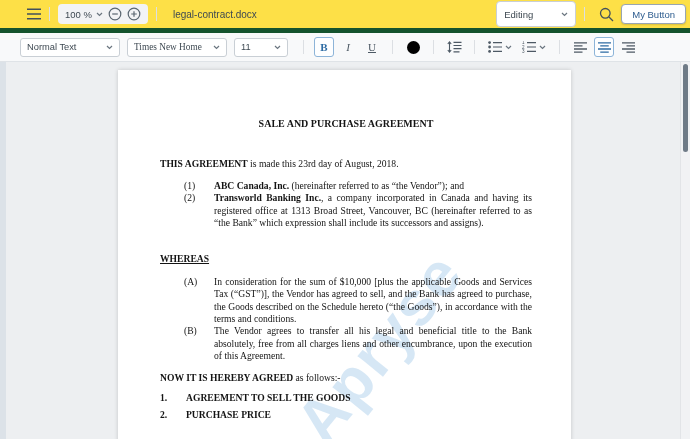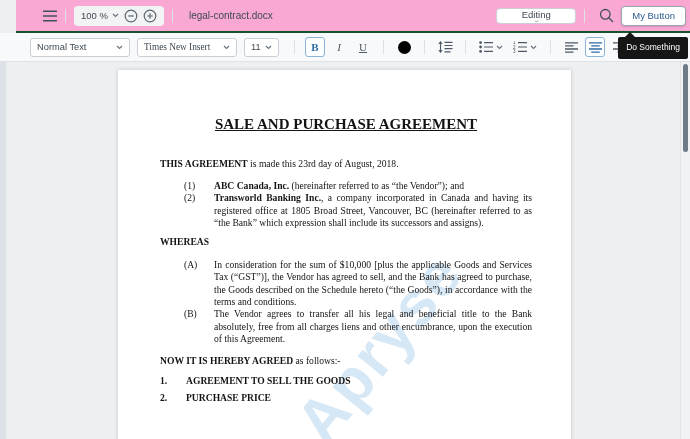--- a/index.html
+++ b/index.html
@@ -1,54 +1,54 @@
 <!DOCTYPE html>
 <html><head>
 <meta charset="utf-8">
 <style>
   * { margin:0; padding:0; box-sizing:border-box; }
   html,body { background:#fff; }
   .app { position:relative; width:690px; height:439px; overflow:hidden;
          background:#edeff1; font-family:"Liberation Sans", sans-serif; }
 
   
-  .topbar { position:absolute; top:0; left:16px; right:0; height:33px; background:#f9a8d4;
-            border-bottom:2px solid #14532d; display:flex; align-items:center;
+  .topbar { position:absolute; top:0; left:0; right:0; height:33px; background:#fde047;
+            border-bottom:5px solid #14532d; display:flex; align-items:center;
             padding:0 3px 0 27px; z-index:5; }
   .vdiv { width:1px; height:14px; background:#dcdfe3; margin:0 8px; flex:none; }
   .hamburger { display:flex; align-items:center; cursor:pointer; flex:none; }
   .zoom-pill { display:flex; align-items:center; background:#f2f3f5; border-radius:4px;
                height:20px; padding:0 7px; gap:5px; flex:none; }
   .zoom-value { font-size:9.5px; color:#3e4952; display:flex; align-items:center; gap:4px; cursor:pointer; }
   .circle-btn { display:flex; align-items:center; cursor:pointer; }
   .filename { font-size:10px; color:#3e4952; margin-left:8px; white-space:nowrap; }
   .tabs { display:flex; gap:21px; margin-left:46px; height:33px; align-items:stretch; }
   .tab { font-size:10px; color:#4d5964; display:flex; align-items:center; padding:0 2px;
          position:relative; cursor:pointer; }
   .tab.active { color:#2d6ba3; }
   .tab.active::after { content:""; position:absolute; left:0; right:0; bottom:0; height:2px; background:#2d6ba3; }
   .right-group { margin-left:auto; display:flex; align-items:center; }
-  .editing-dd { display:flex; align-items:center; justify-content:space-between; width:80px; height:16px;
+  .editing-dd { display:flex; align-items:center; justify-content:space-between; width:80px; height:26px;
                 border:1px solid #c9cfd5; border-radius:4px; padding:0 7px; font-size:9.5px;
-                color:#3e4952; background:#fff; cursor:pointer;flex-direction:column; }
+                color:#3e4952; background:#fff; cursor:pointer; }
   .search-btn { margin:0 7px 0 6px; display:flex; cursor:pointer; }
   .my-btn { height:20px; padding:0 10px; border:1px solid #98a5b1; border-radius:4px; background:#fff;
             color:#2d5c8f; font-size:9.5px; font-family:"Liberation Sans",sans-serif;
             box-shadow:0 1px 2px rgba(0,0,0,.15); cursor:pointer; margin-right:1px; }
 
   
   .toolbar { position:absolute; top:33px; left:0; right:0; height:29px; background:#f8f9fa;
              border-bottom:1px solid #dfe3e7; display:flex; align-items:center;
-             padding-left:30px; z-index:4; }
+             padding-left:20px; z-index:4; }
   .dd { display:flex; align-items:center; justify-content:space-between; height:19px;
         border:1px solid #c9cfd5; border-radius:3px; background:#fff; padding:0 6px;
         font-size:9.3px; color:#3e4952; margin-right:7px; cursor:pointer; flex:none; }
   .dd-style { width:100px; }
   .dd-font  { width:100px; font-family:"Liberation Serif", serif; }
-  .dd-size  { width:35px; }
+  .dd-size  { width:54px; }
   .tbtn { min-width:20px; height:20px; display:flex; align-items:center; justify-content:center;
           border:1px solid transparent; border-radius:3px; margin:0 2px; cursor:pointer; flex:none; }
   .tbtn.active { border-color:#8db4d8; background:#fdfeff; }
   .tbtn.wide { min-width:30px; gap:3px; }
   .glyph-b { font-family:"Liberation Serif",serif; font-weight:bold; color:#2d6ba3; font-size:11px; }
   .glyph-i { font-family:"Liberation Serif",serif; font-style:italic; color:#4d5964; font-size:11px; }
   .glyph-u { font-family:"Liberation Serif",serif; text-decoration:underline; color:#4d5964; font-size:11px; }
   .color-dot { width:13px; height:13px; border-radius:50%; background:#000; }
 
   
@@ -63,27 +63,27 @@
   .doc-area { position:absolute; top:62px; left:0; right:0; bottom:0; background:#edeff1; overflow:hidden; }
   .left-strip { position:absolute; left:0; top:0; bottom:0; width:6px; background:#dce2e8; }
   .page { position:absolute; left:118px; top:8px; width:453px; height:540px; background:#fff;
           box-shadow:0 0 4px rgba(0,0,0,.18); overflow:hidden; }
   .watermark { position:absolute; left:96px; top:242px; width:330px; text-align:center;
                transform:rotate(-51deg); font-size:62px; font-weight:bold; letter-spacing:2px;
                color:rgba(164,202,233,.45); font-family:"Liberation Sans",sans-serif;
                white-space:nowrap; z-index:0; }
   .page-content { position:relative; z-index:1; padding:48px 39px 0 42px;
                   font-family:"Liberation Serif", serif; font-size:9.6px; line-height:12.4px; color:#141414; }
-  .doc-title { text-align:center; font-weight:bold; font-size:15px;text-decoration:underline; }
+  .doc-title { text-align:center; font-weight:bold; font-size:10px; }
   .p-intro { margin-top:28px; }
   .p-head { margin-top:9px; font-weight:bold; }
   .hang { position:relative; padding-left:54px; text-align:justify; }
   .hang .marker { position:absolute; left:24px; top:0; }
   .parties { margin-top:9px; }
-  .whereas { margin-top:7px; font-weight:bold; }
+  .whereas { margin-top:24px; font-weight:bold;text-decoration:underline; }
   .recitals { margin-top:10px; }
   .p-now { }
   .section { position:relative; padding-left:26px; }
   .section .num { position:absolute; left:0; top:0; font-weight:bold; }
   .section .shead { font-weight:bold; }
   .section .sbody { text-align:justify; }
   .sec1 { margin-top:8px; }
   .sec2 { margin-top:4px; }
 
   .scrollbar { position:absolute; right:0; top:0; bottom:0; width:10px; background:#f1f2f4;
@@ -149,21 +149,21 @@
   </header>
 
   <div class="toolbar">
     <div class="dd dd-style">
       <span>Normal Text</span>
       <svg width="7" height="5" viewBox="0 0 7 5">
           <path d="M1 1l2.5 2.5L6 1" stroke="#6b7680" fill="none" stroke-width="1.2"></path>
         </svg>
     </div>
     <div class="dd dd-font">
-      <span>Times New Insert</span>
+      <span>Times New Home</span>
       <svg width="7" height="5" viewBox="0 0 7 5">
           <path d="M1 1l2.5 2.5L6 1" stroke="#6b7680" fill="none" stroke-width="1.2"></path>
         </svg>
     </div>
     <div class="dd dd-size">
       <span>11</span>
       <svg width="7" height="5" viewBox="0 0 7 5">
           <path d="M1 1l2.5 2.5L6 1" stroke="#6b7680" fill="none" stroke-width="1.2"></path>
         </svg>
     </div>
@@ -228,44 +228,41 @@
         <path d="M0 0.8h13M2.25 3.9h8.5M0 7h13M2.25 10.1h8.5" stroke="#2d6ba3" stroke-width="1.3"></path>
       </svg>
     </div>
     <div class="tbtn">
       <svg width="13" height="11" viewBox="0 0 13 11">
         <path d="M0 0.8h13M4.5 3.9h8.5M0 7h13M4.5 10.1h8.5" stroke="#4d5964" stroke-width="1.3"></path>
       </svg>
     </div>
   </div>
 
-  <div class="tooltip">
-    <span>Do Something</span>
-  </div>
 
   <div class="doc-area">
     <div class="left-strip"></div>
 
     <div class="page">
       <div class="watermark">Apryse</div>
 
       <div class="page-content">
         <div class="doc-title">SALE AND PURCHASE AGREEMENT</div>
 
         <p class="p-intro"><b>THIS AGREEMENT</b><span> is made this 23rd day of August, 2018.</span></p>
 
 
         <div class="parties">
           <div class="hang">
             <span class="marker">(1)</span>
             <b>ABC Canada, Inc.</b><span> (hereinafter referred to as “the Vendor”); and</span>
           </div>
           <div class="hang">
             <span class="marker">(2)</span>
-            <b>Transworld Banking Inc.</b><span>, a company incorporated in Canada and having its registered office at 1805 Broad Street, Vancouver, BC (hereinafter referred to as “the Bank” which expression shall include its successors and assigns).</span>
+            <b>Transworld Banking Inc.</b><span>, a company incorporated in Canada and having its registered office at 1313 Broad Street, Vancouver, BC (hereinafter referred to as “the Bank” which expression shall include its successors and assigns).</span>
           </div>
         </div>
 
         <p class="whereas">WHEREAS</p>
 
         <div class="recitals">
           <div class="hang">
             <span class="marker">(A)</span>
             <span>In consideration for the sum of $10,000 [plus the applicable Goods and Services Tax (“GST”)], the Vendor has agreed to sell, and the Bank has agreed to purchase, the Goods described on the Schedule hereto (“the Goods”), in accordance with the terms and conditions.</span>
           </div>

